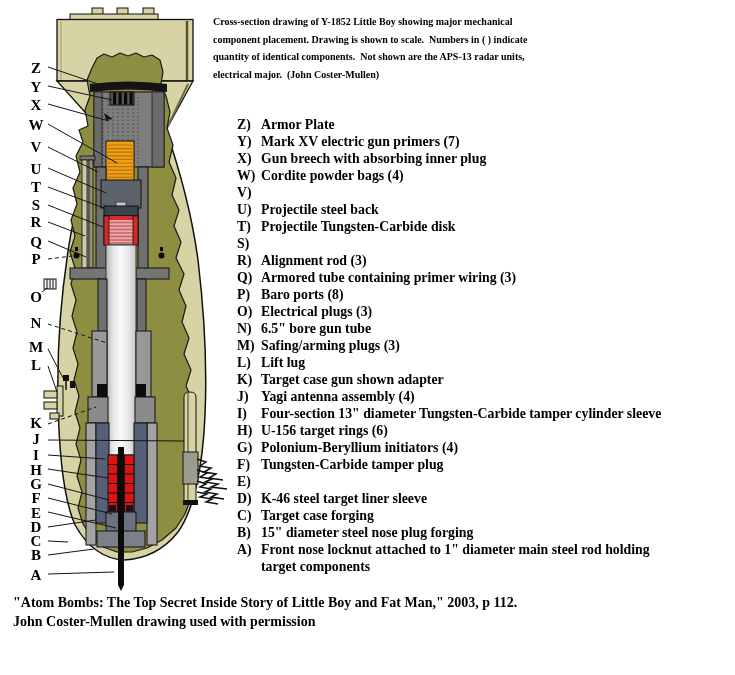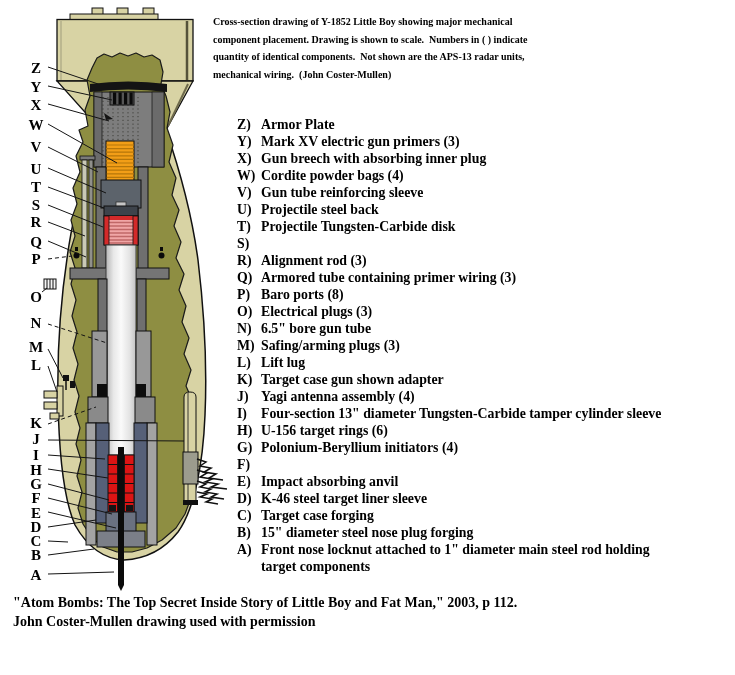--- a/index.html
+++ b/index.html
@@ -217,47 +217,46 @@
       <text x="36" y="546">C</text>
       <text x="36" y="560">B</text>
       <text x="36" y="580">A</text>
     </g>
   </svg>
 
   <div id="intro" class="abs">
     <div class="line">Cross-section drawing of Y-1852 Little Boy showing major mechanical</div>
     <div class="line">component placement. Drawing is shown to scale.  Numbers in ( ) indicate</div>
     <div class="line">quantity of identical components.  Not shown are the APS-13 radar units,</div>
-    <div class="line">mechanical wiring.  (John Coster-Mullen)</div>
+    <div class="line">electrical major.  (John Coster-Mullen)</div>
   </div>
 
   <div id="legend" class="abs">
     <div class="legend-row">
       <span class="legend-letter">Z)</span>
       <span class="legend-text">Armor Plate</span>
     </div>
 
     <div class="legend-row">
       <span class="legend-letter">Y)</span>
-      <span class="legend-text">Mark XV electric gun primers (3)</span>
+      <span class="legend-text">Mark XV electric gun primers (7)</span>
     </div>
 
     <div class="legend-row">
       <span class="legend-letter">X)</span>
       <span class="legend-text">Gun breech with absorbing inner plug</span>
     </div>
 
     <div class="legend-row">
       <span class="legend-letter">W)</span>
       <span class="legend-text">Cordite powder bags (4)</span>
     </div>
 
     <div class="legend-row">
       <span class="legend-letter">V)</span>
-      <span class="legend-text">Gun tube reinforcing sleeve</span>
     </div>
 
     <div class="legend-row">
       <span class="legend-letter">U)</span>
       <span class="legend-text">Projectile steel back</span>
     </div>
 
     <div class="legend-row">
       <span class="legend-letter">T)</span>
       <span class="legend-text">Projectile Tungsten-Carbide disk</span>
@@ -322,25 +321,25 @@
       <span class="legend-text">U-156 target rings (6)</span>
     </div>
 
     <div class="legend-row">
       <span class="legend-letter">G)</span>
       <span class="legend-text">Polonium-Beryllium initiators (4)</span>
     </div>
 
     <div class="legend-row">
       <span class="legend-letter">F)</span>
+      <span class="legend-text">Tungsten-Carbide tamper plug</span>
     </div>
 
     <div class="legend-row">
       <span class="legend-letter">E)</span>
-      <span class="legend-text">Impact absorbing anvil</span>
     </div>
 
     <div class="legend-row">
       <span class="legend-letter">D)</span>
       <span class="legend-text">K-46 steel target liner sleeve</span>
     </div>
 
     <div class="legend-row">
       <span class="legend-letter">C)</span>
       <span class="legend-text">Target case forging</span>

